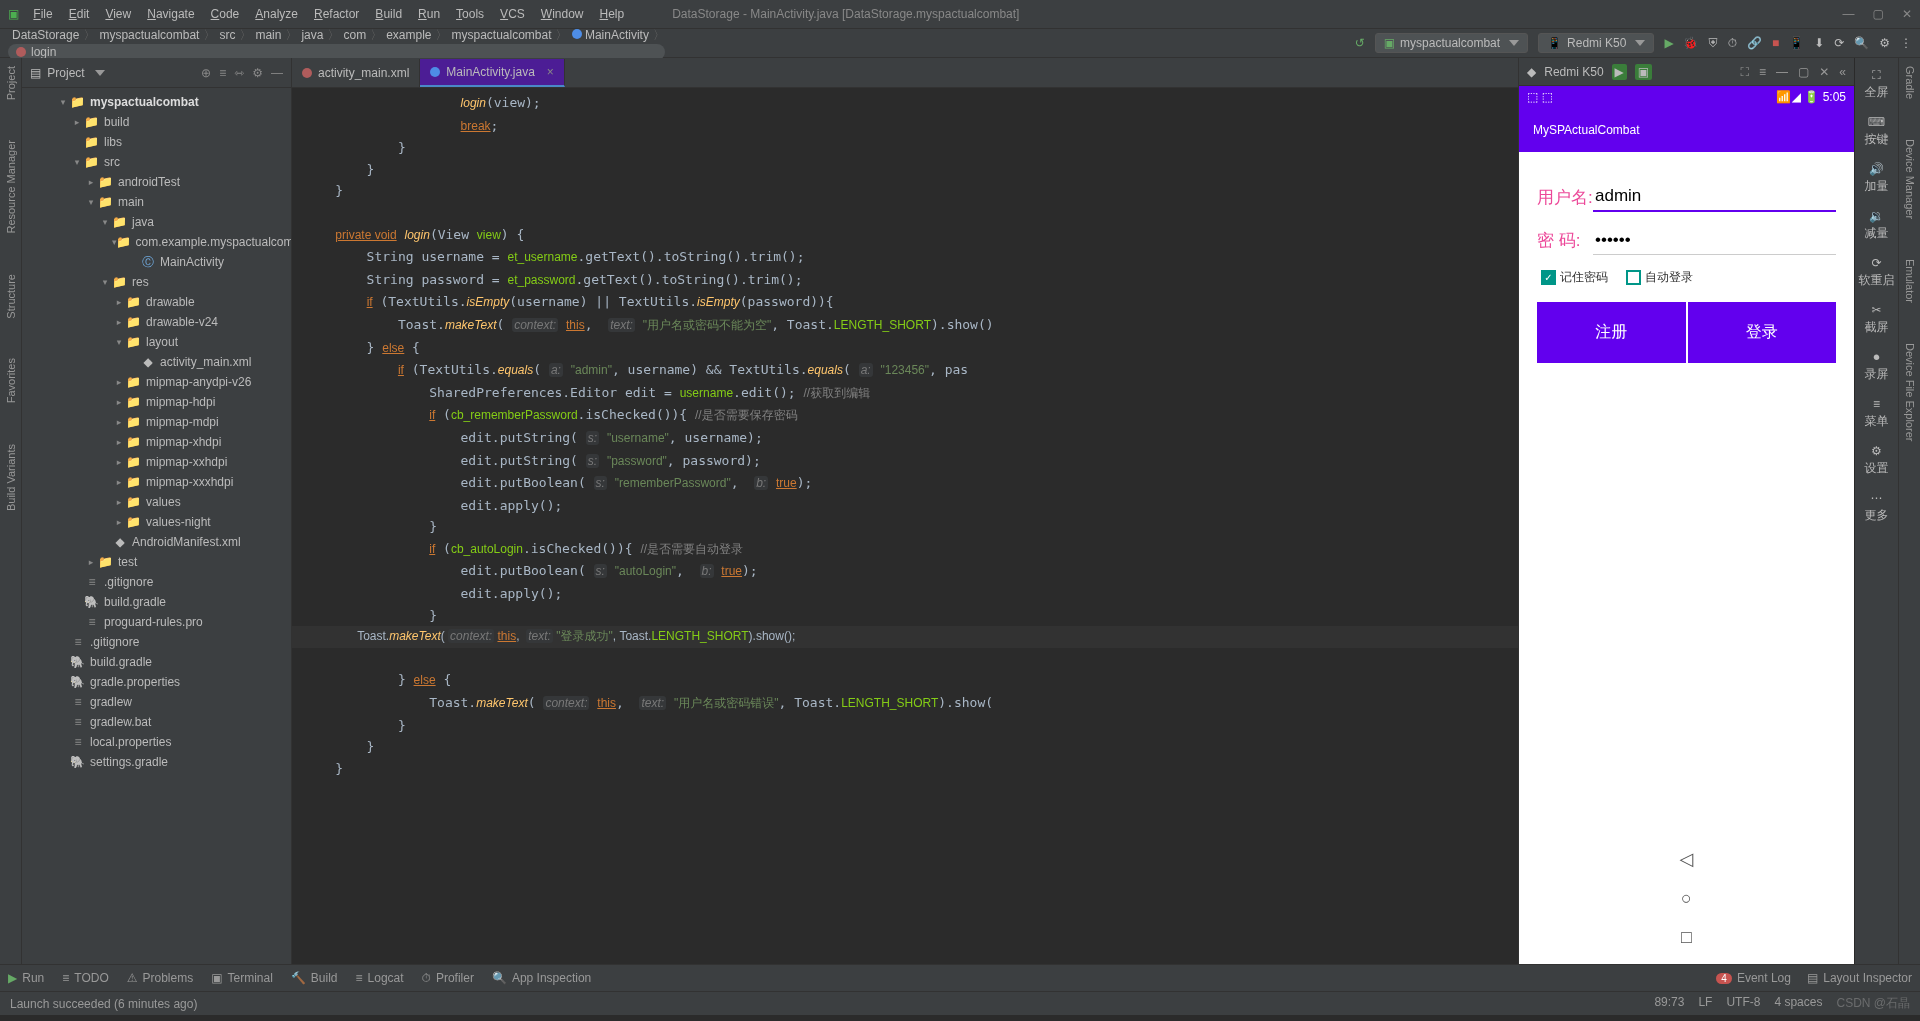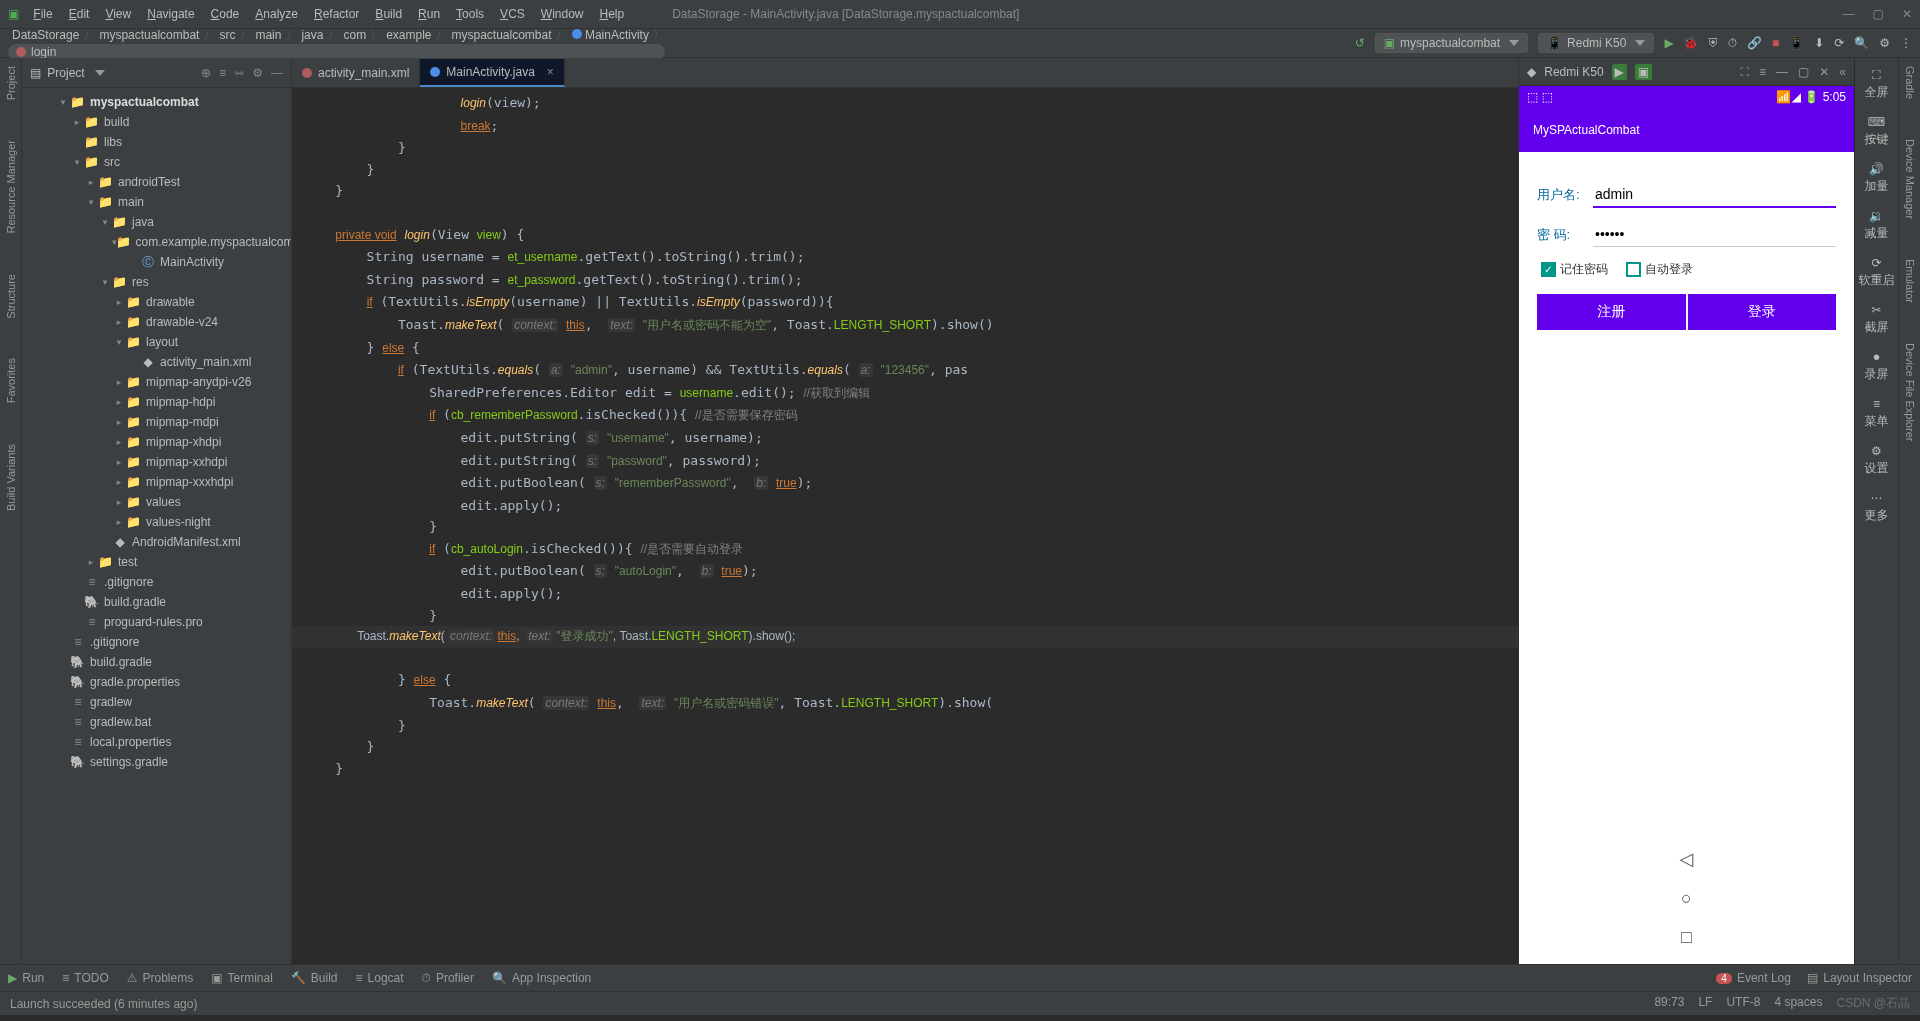--- a/index.html
+++ b/index.html
@@ -24,47 +24,47 @@
 .tree { flex:1; overflow:auto; padding:4px 0; }
 .tnode { display:flex; align-items:center; height:20px; padding-right:6px; cursor:pointer; white-space:nowrap; }
 .tarrow { width:14px; text-align:center; color:#888; font-size:9px; }
 .tico { width:16px; text-align:center; margin-right:4px; }
 .fold { color:#d28b4e; }
 .fgrey { color:#8a8a8a; }
 .fblue { color:#6fa8dc; }
 .editor { flex:1; background:#2b2b2b; display:flex; flex-direction:column; min-width:0; }
 .tabs { height:30px; background:#3c3f41; display:flex; align-items:flex-end; border-bottom:1px solid #323232; }
 .tab { height:28px; padding:0 10px; display:flex; align-items:center; gap:6px; background:#3c3f41; color:#bbb; border-right:1px solid #323232; }
-.tab.active { background:#0f172a; border-bottom:2px solid #4a88c7; }
+.tab.active { background:#4c1d95; border-bottom:2px solid #4a88c7; }
 .code { flex:1; display:flex; overflow:hidden; position:relative; }
 .gutter { width:50px; background:#313335; color:#606366; text-align:right; padding:4px 8px 4px 0; font-family:Consolas,monospace; font-size:13px; line-height:21.6px; }
 .codetxt { flex:1; padding:4px 0 4px 12px; font-family:Consolas,monospace; font-size:13px; line-height:21.6px; white-space:pre; color:#a9b7c6; overflow:hidden; }
 .kw { color:#cc7832;text-decoration:underline; }
 .str { color:#6a8759; }
 .fn { color:#ffc66d; font-style:italic; }
 .cm { color:#808080; }
 .fld { color:#84cc16; }
 .hint { color:#787878; font-style:italic; background:#353739; border-radius:3px; padding:0 2px;}
 .emul { width:380px; background:#3c3f41; border-left:1px solid #323232; display:flex; }
 .emul-main { flex:1; display:flex; flex-direction:column; }
 .emul-head { height:28px; display:flex; align-items:center; padding:0 8px; gap:8px; border-bottom:1px solid #323232; }
 .emul-head .etools { margin-left:auto; display:flex; gap:10px; color:#999; }
 .phone { flex:1; background:#fff; position:relative; margin:0; }
 .pstatus { height:22px; background:#6200ee; display:flex; align-items:center; padding:0 8px; color:#fff; font-size:11px; justify-content:space-between; }
 .pappbar { height:44px; background:#6200ee; color:#fff; display:flex; align-items:center; padding:0 14px; font-size:17px; font-weight:500; }
 .pbody { padding:30px 18px; }
 .frow { display:flex; align-items:center; margin-bottom:14px; }
-.flabel { width:56px; color:#0369a1; font-size:13px; }
-.finput { flex:1; border:none; border-bottom:2px solid #6200ee; padding:4px 2px; font-size:14px; outline:none; }
+.flabel { width:56px; color:#ec4899; font-size:17px; }
+.finput { flex:1; border:none; border-bottom:2px solid #6200ee; padding:4px 2px; font-size:17px; outline:none; }
 .finput.pw { border-bottom:1px solid #ccc; }
 .ckrow { display:flex; gap:18px; align-items:center; margin:8px 0 16px 4px; font-size:13px; color:#333;}
 .ck { width:15px; height:15px; border:2px solid #009688; display:inline-flex; align-items:center; justify-content:center; margin-right:4px; color:#fff; font-size:10px;}
 .ck.on { background:#009688; }
 .pbtns { display:flex; gap:2px; }
-.pbtn { flex:1; background:#6200ee; color:#fff; text-align:center; padding:9px 0; font-size:14px; cursor:pointer; }
+.pbtn { flex:1; background:#6200ee; color:#fff; text-align:center; padding:20px 0; font-size:16px; cursor:pointer; }
 .pnav { position:absolute; bottom:0; left:0; right:0; height:100px; display:flex; flex-direction:column; justify-content:flex-end; align-items:center; gap:18px; padding-bottom:16px; }
 .pnav .nico { color:#555; font-size:18px; }
 .emul-side { width:44px; background:#3c3f41; border-left:1px solid #2a2a2a; display:flex; flex-direction:column; align-items:center; padding-top:6px; gap:6px; }
 .emul-side .sbtn { width:36px; display:flex; flex-direction:column; align-items:center; color:#bbb; cursor:pointer; padding:4px 0; font-size:10px; gap:2px;}
 .rightstrip { width:22px; background:#3c3f41; border-left:1px solid #323232; display:flex; flex-direction:column; align-items:center; padding-top:8px; gap:40px; }
 .rightstrip .vtxt { writing-mode:vertical-rl; color:#999; cursor:pointer; font-size:11px; }
 .bottombar { height:27px; background:#3c3f41; border-top:1px solid #323232; display:flex; align-items:center; padding:0 8px; gap:18px; color:#999; }
 .bottombar .bitm { display:flex; align-items:center; gap:5px; cursor:pointer; }
 .bottombar .badge { background:#c75450; color:#fff; border-radius:8px; padding:0 5px; font-size:10px; }
 .statusbar { height:24px; background:#3c3f41; border-top:1px solid #323232; display:flex; align-items:center; padding:0 10px; color:#999; }

